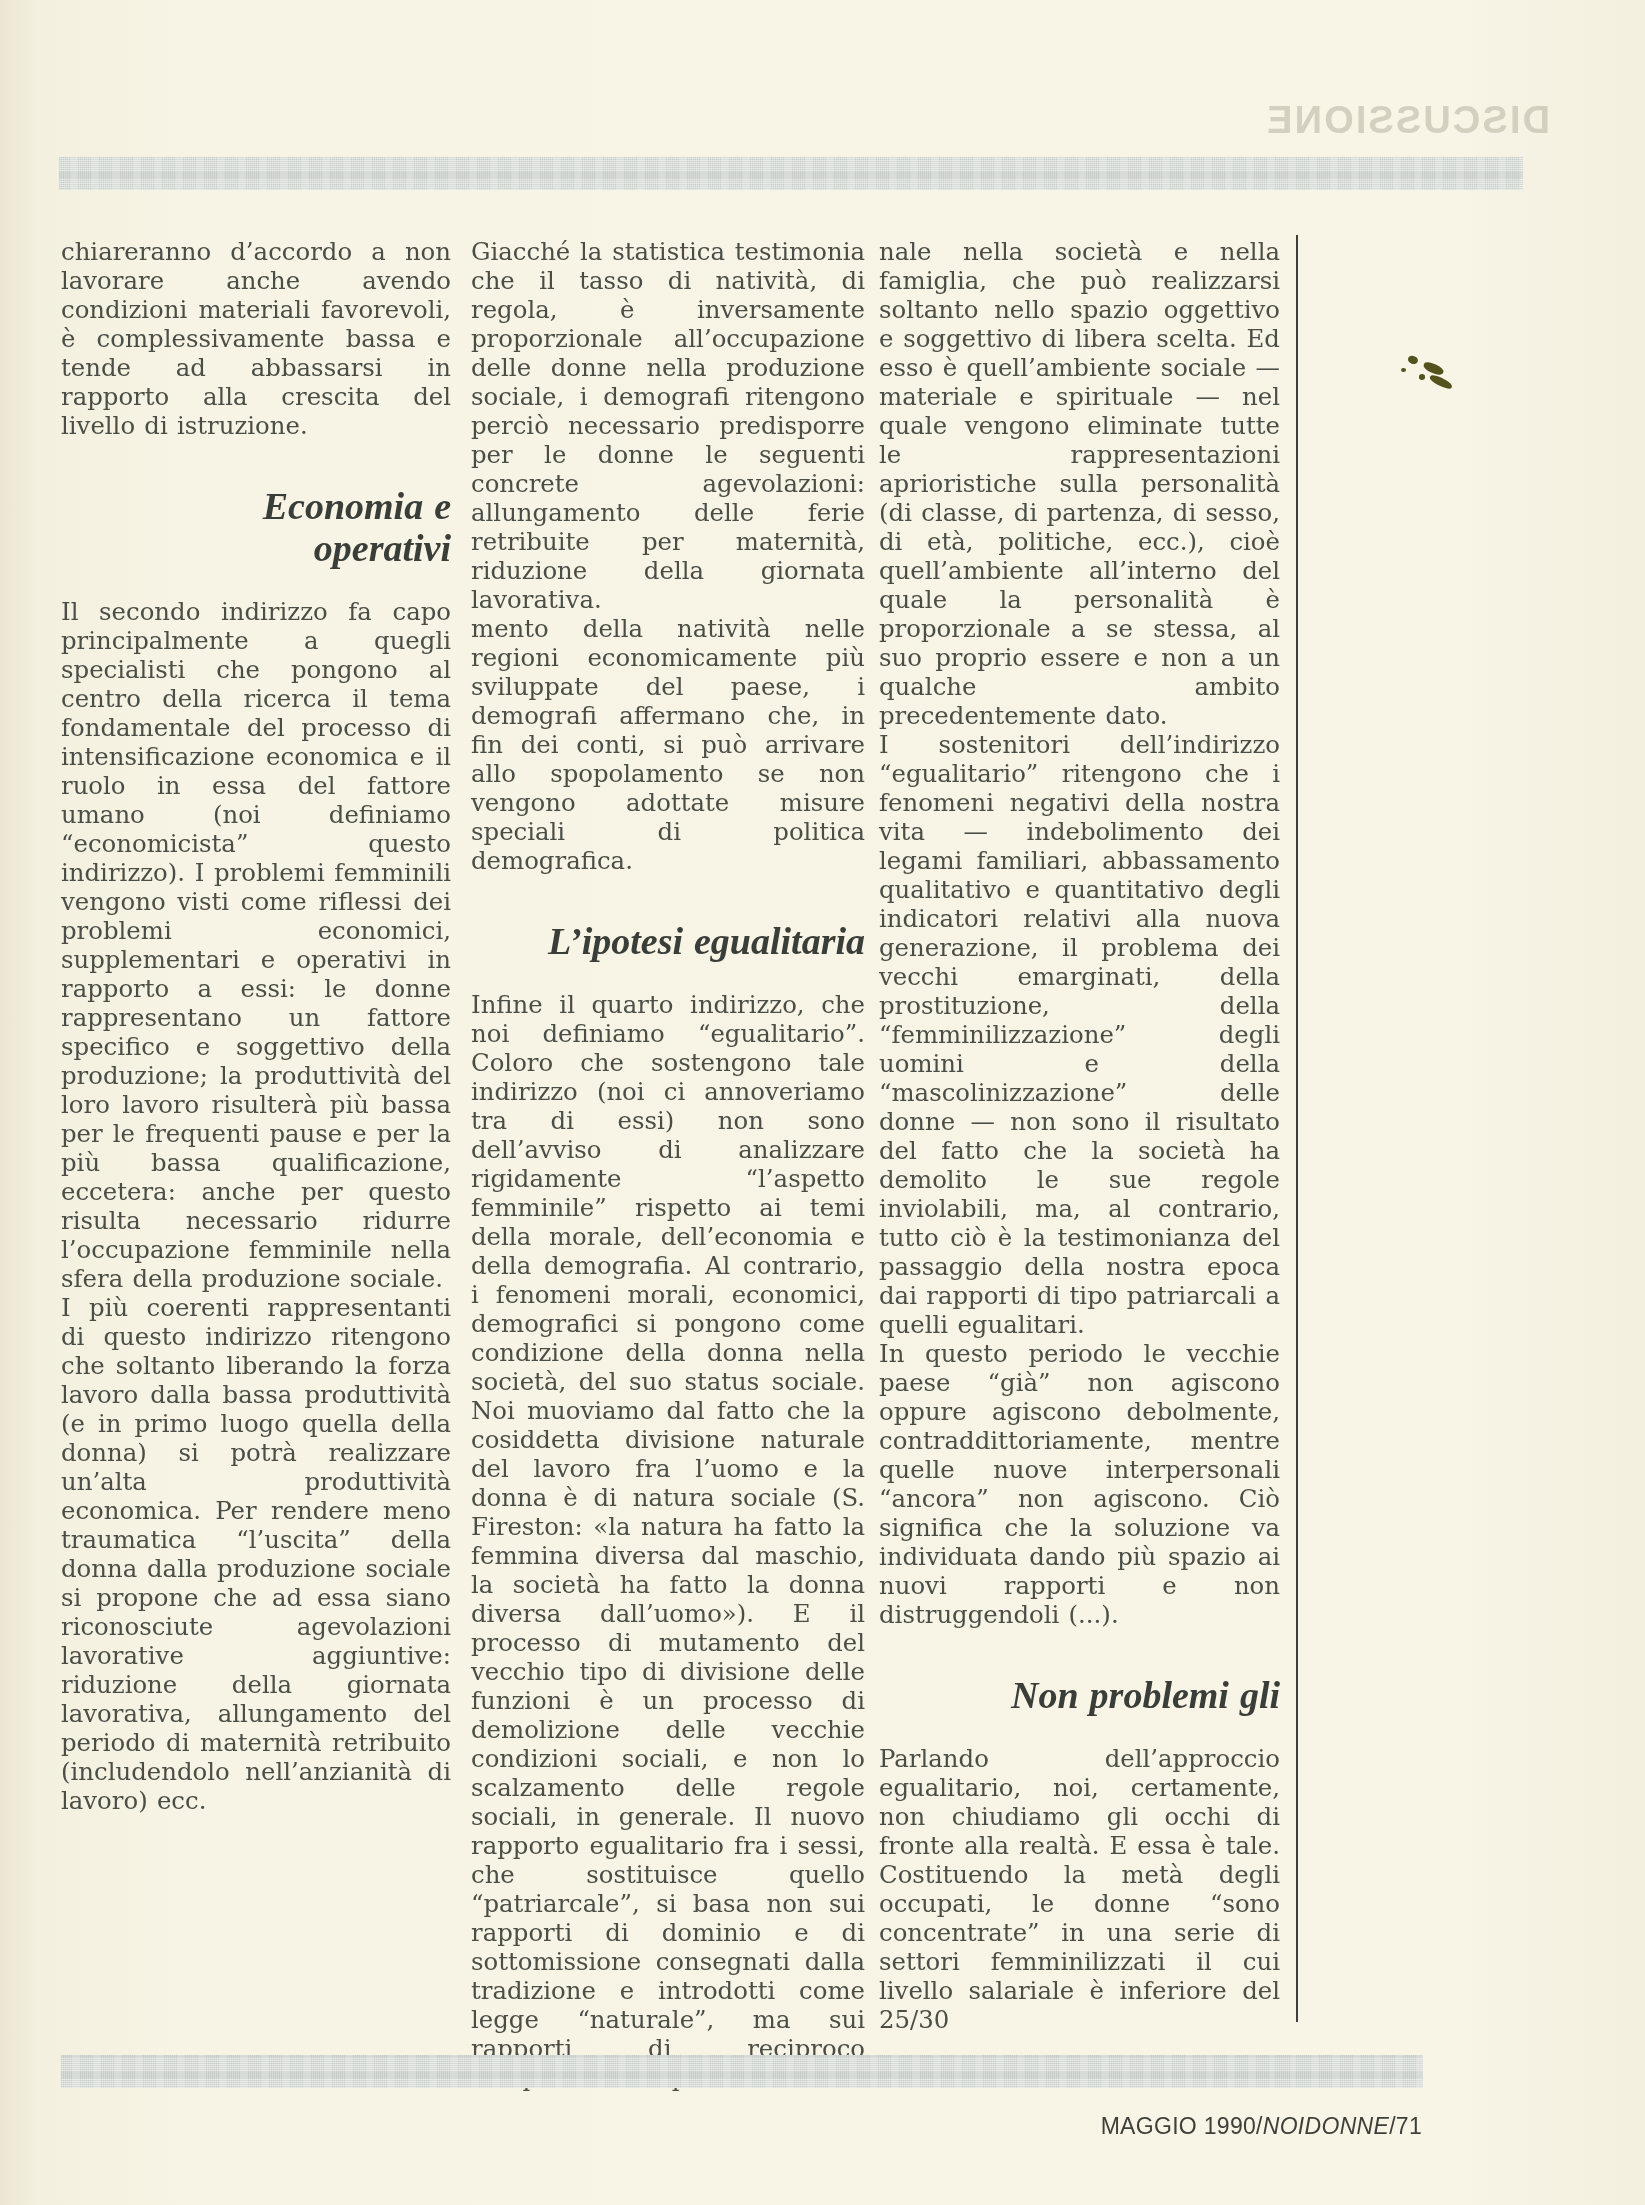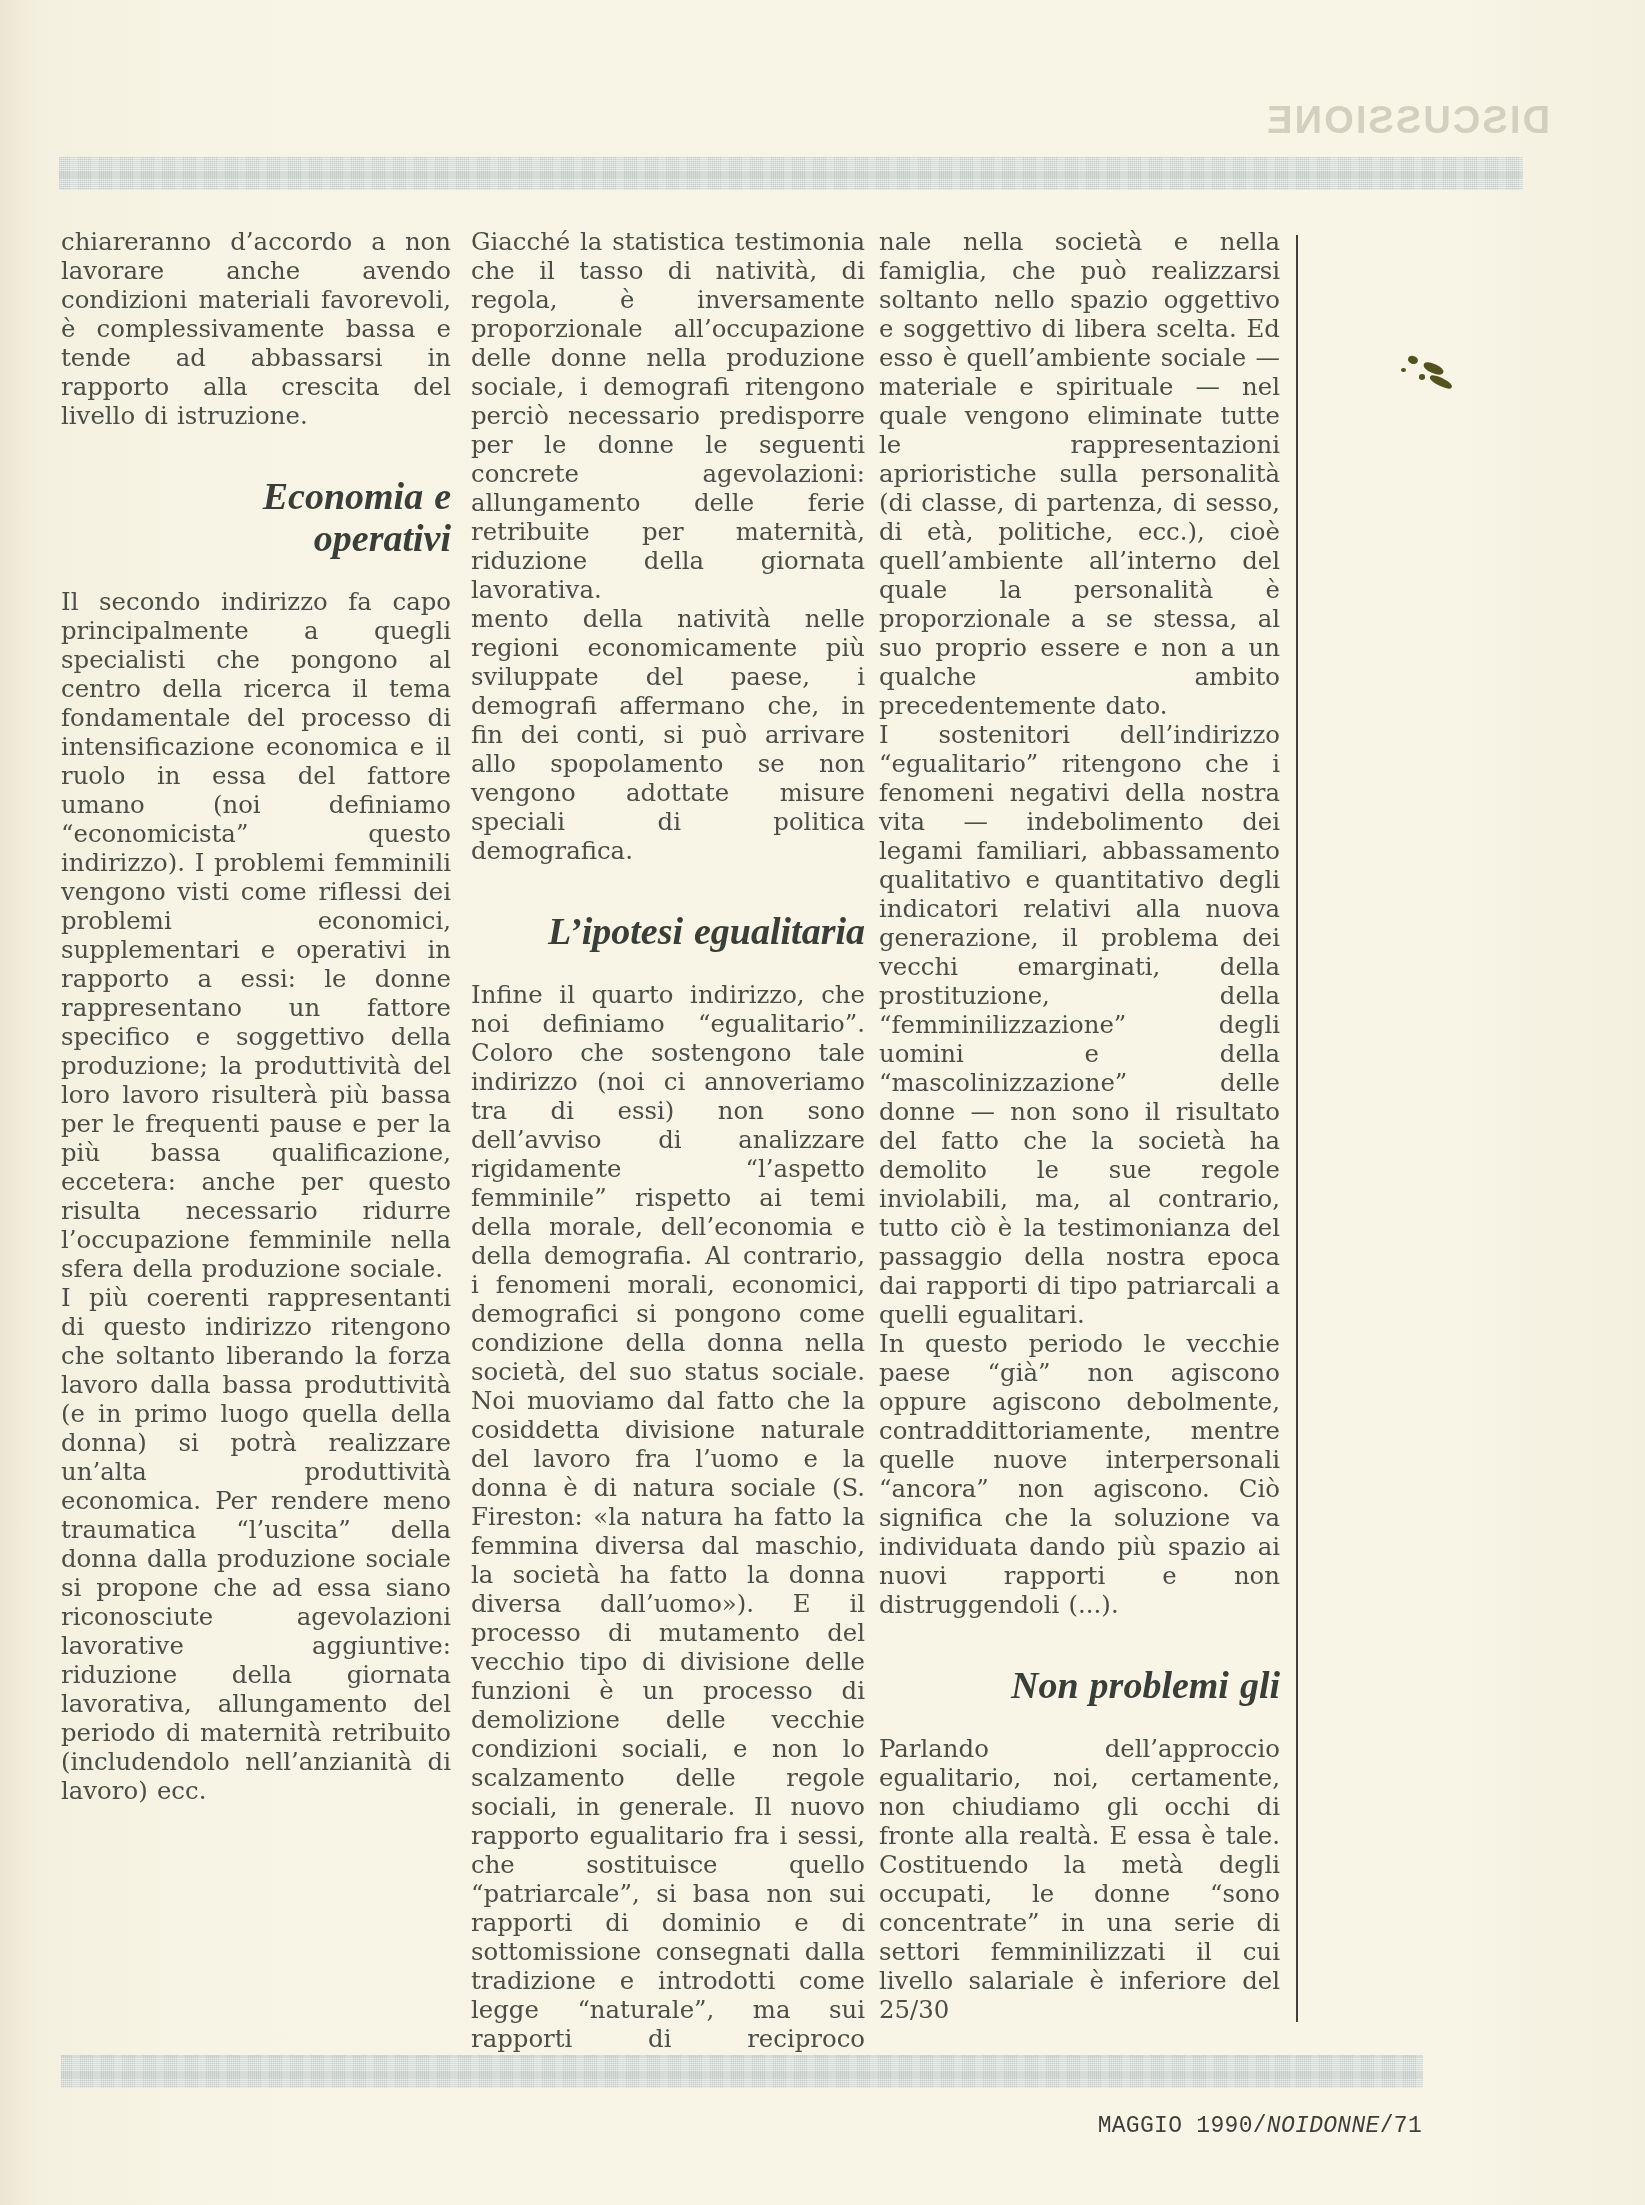--- a/index.html
+++ b/index.html
@@ -23,39 +23,39 @@
   .bleed{
     position:absolute;left:1308px;top:98px;width:242px;height:46px;
     font-family:"Liberation Sans",sans-serif;font-weight:bold;
     font-size:38px;line-height:45px;letter-spacing:2.1px;
     color:#b6b4a2;opacity:.55;
     transform:scaleX(-1);
     text-align:center;white-space:nowrap;
   }
   .vrule{position:absolute;left:1296px;top:235px;width:2.1px;height:1787px;background:#403f39;}
   .col{
-    position:absolute;top:227px;
+    position:absolute;top:237px;
     color:#4a4e47;font-size:24.4px;line-height:29px;
     text-align:justify;word-spacing:.06em;
     hyphens:auto;-webkit-hyphens:auto;
   }
   .col-1{left:61px;width:390px;}
   .col-2{left:471px;width:394px;}
   .col-3{left:879px;width:401px;}
   .para{margin:0;}
   .heading{
     font-family:"Liberation Serif",serif;
     font-style:italic;font-weight:700;
     font-size:38px;line-height:42px;color:#3a3e39;
     margin:45px 0 28px 0;text-align:right;
   }
   .heading-line{white-space:nowrap;}
   .footer{
     position:absolute;top:2113px;right:224px;
-    font-family:Liberation Mono, monospace;
+    font-family:Liberation Sans, sans-serif;
     font-size:23px;letter-spacing:0.3px;color:#3e3f3a;white-space:nowrap;text-align:center;
   }
   .footer .it{font-style:italic;}
   .smudge{position:absolute;left:1401px;top:350px;width:53px;height:43px;}
   .blob{position:absolute;background:#54521d;border-radius:50%;}
   .blob-1{left:7px;top:5.6px;width:10.4px;height:7.7px;transform:rotate(18deg);}
   .blob-2{left:0px;top:18px;width:4.9px;height:4.2px;}
   .blob-3{left:22px;top:14px;width:21px;height:9px;border-radius:45%;transform:rotate(24deg);}
   .blob-4{left:28px;top:28px;width:24px;height:7.7px;border-radius:45%;transform:rotate(26deg);}
   .blob-5{left:18px;top:24px;width:6.3px;height:5.6px;}

